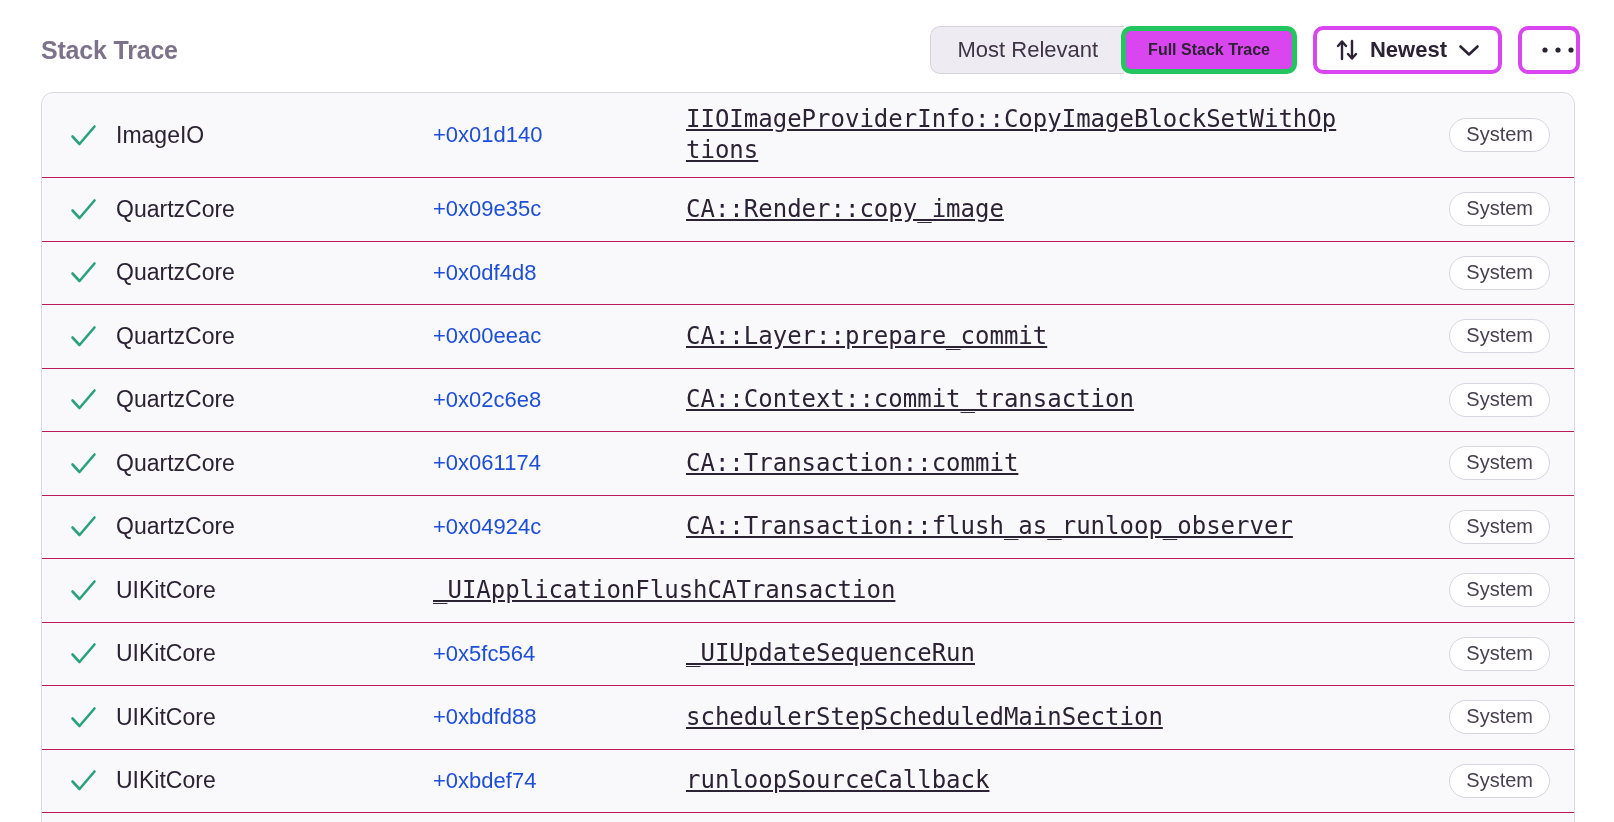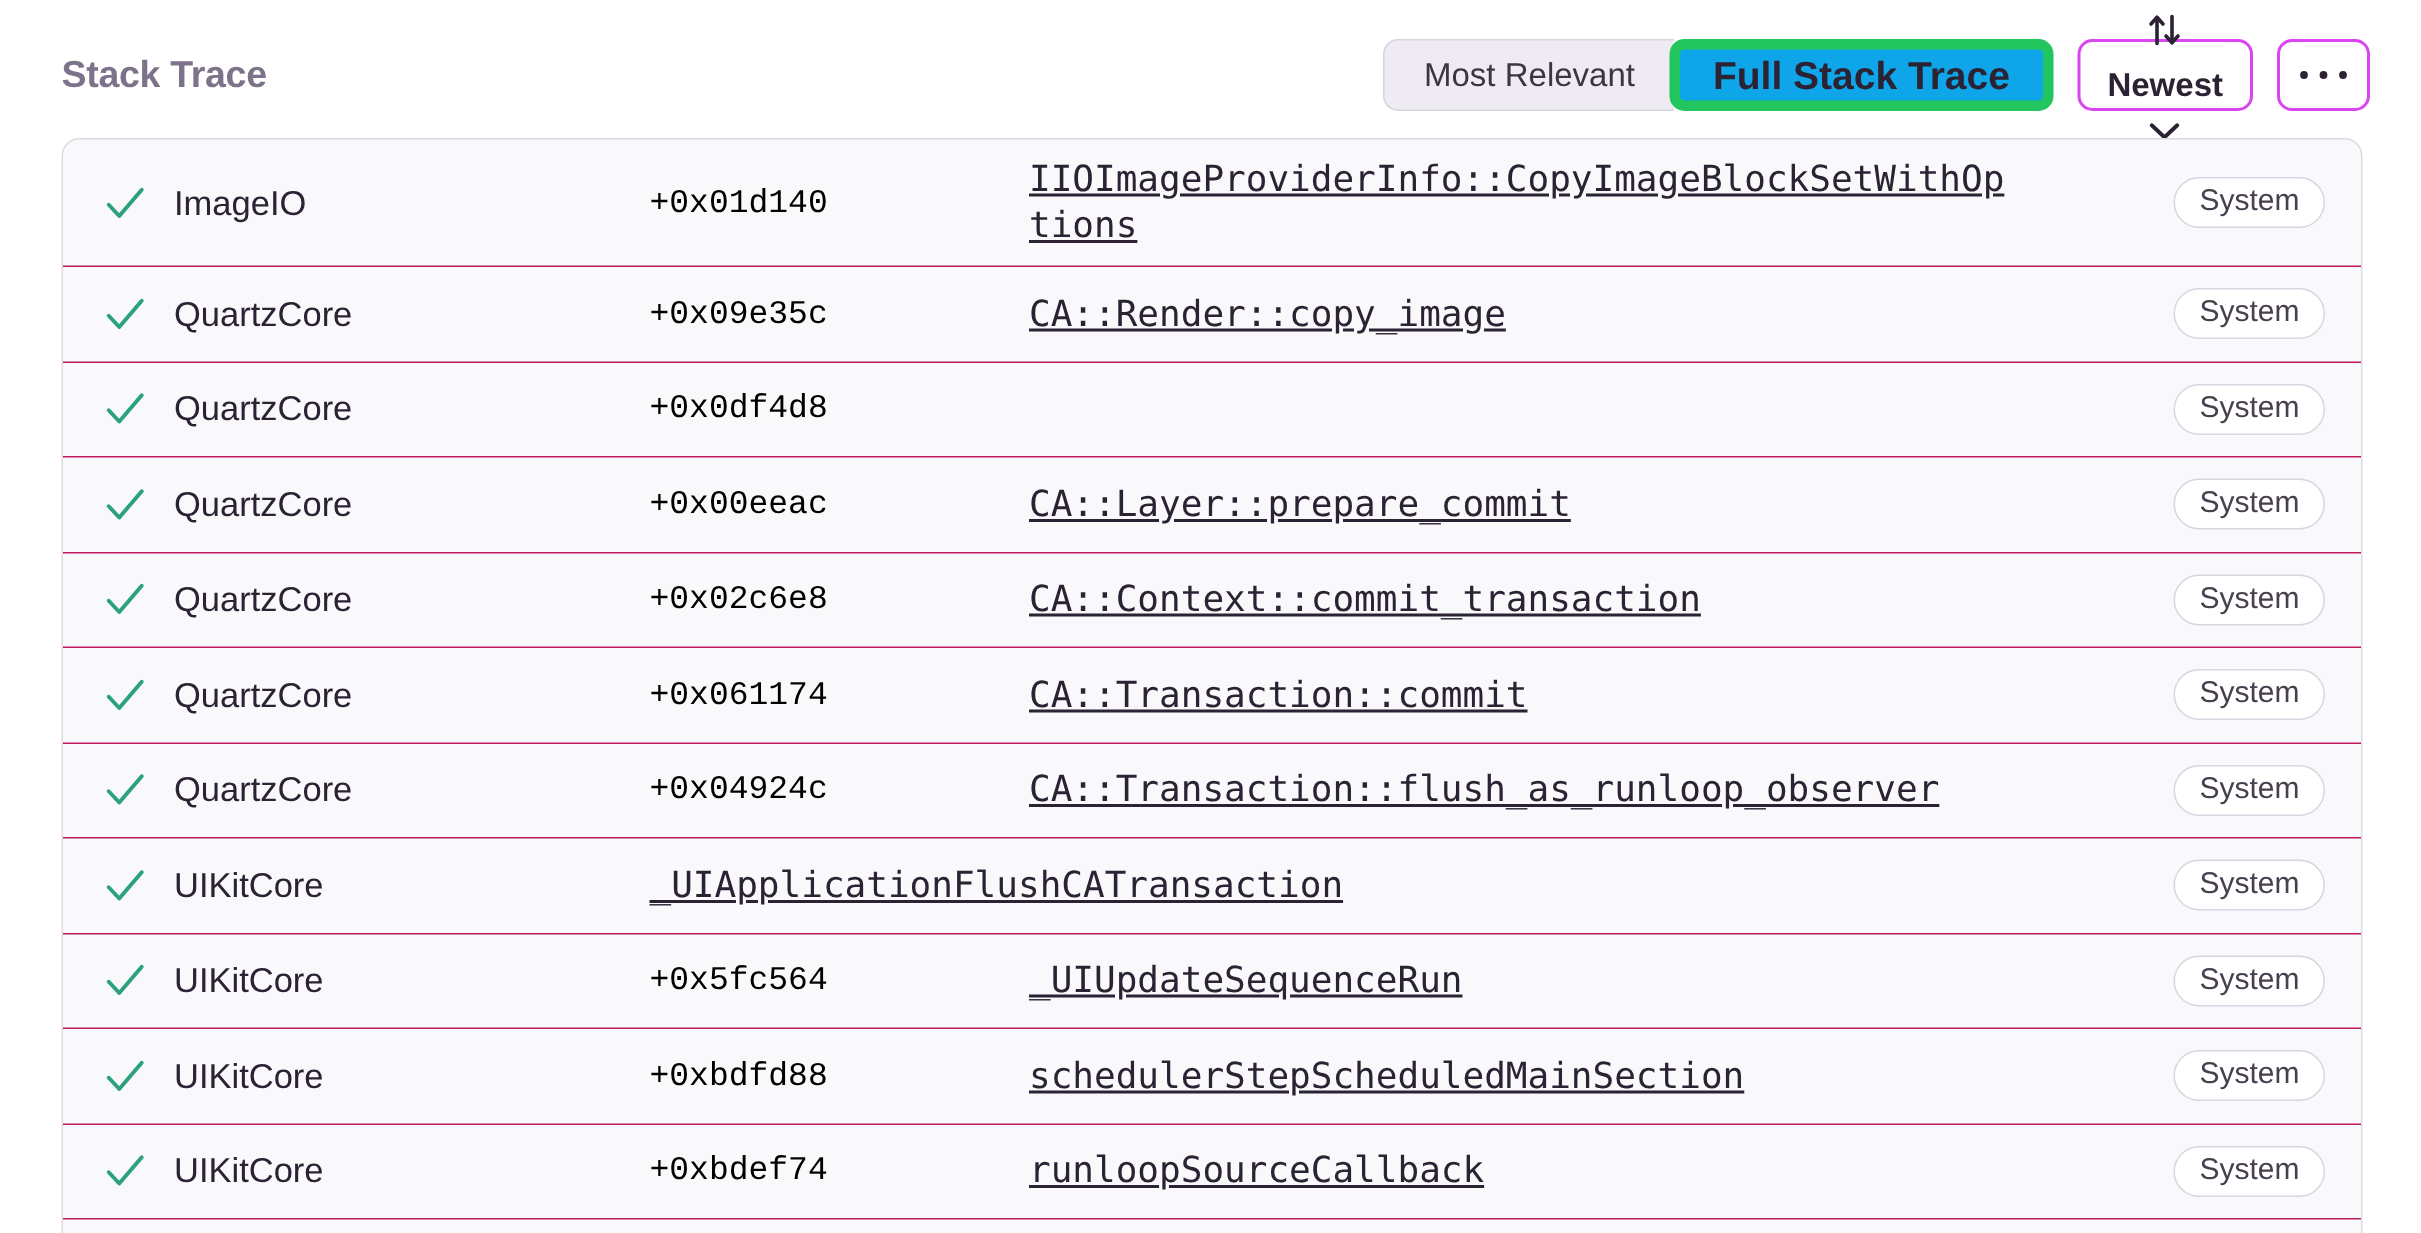--- a/index.html
+++ b/index.html
@@ -26,38 +26,38 @@
     background: #eeecf2;
     border: 1px solid #d8d4de;
     border-right: none;
     border-radius: 10px 0 0 10px;
     padding: 0 26px;
     height: 48px;
     font-size: 22px;
     color: #3e3446;
   }
   .seg-active {
-    background: #0ea5e9;
-    border: 7px solid #22c55e;
+    background: #d946ef;
+    border: 5px solid #22c55e;
     border-radius: 10px;
     padding: 0 22px;
     height: 48px;
     margin-left: -3px;
-    font-size: 26px;
+    font-size: 16px;
     font-weight: 700;
     color: #2b2233;
     z-index: 2;
   }
   .btn {
     background: #ffffff;
-    border: 2px solid #d946ef;
+    border: 4px solid #d946ef;
     border-radius: 10px;
     height: 48px;
-    display: flex; align-items: center; justify-content: center;
-    font-size: 22px; font-weight: 700; color: #2b2233; flex-direction: column;
+    display: flex; align-items: center; justify-content: flex-end;
+    font-size: 22px; font-weight: 700; color: #2b2233;
   }
   .sort-btn { padding: 0 18px; gap: 11px; }
   .more-btn { width: 62px; }
   .icon { display: inline-flex; align-items: center; }
 
   .table {
     position: absolute;
     left: 41px; top: 92px; width: 1534px;
     background: #f9f8fa;
     border: 1px solid #ddd9e3;
@@ -81,24 +81,23 @@
   .cell-module {
     width: 317px;
     flex-shrink: 0;
     font-size: 23px;
     color: #2b2233;
   }
   .cell-address {
     width: 253px;
     flex-shrink: 0;
     font-size: 22px;
-    color: #000000;
+    color: #1d4ed8;
     text-decoration: none;
     cursor: pointer;
-    font-family: Liberation Mono, monospace;
   }
   .cell-function {
     flex: 1;
     max-width: 658px;
     font-family: "DejaVu Sans Mono", monospace;
     font-size: 24px;
     line-height: 31px;
     color: #2b2233;
     word-break: break-all;
     text-decoration: underline;

